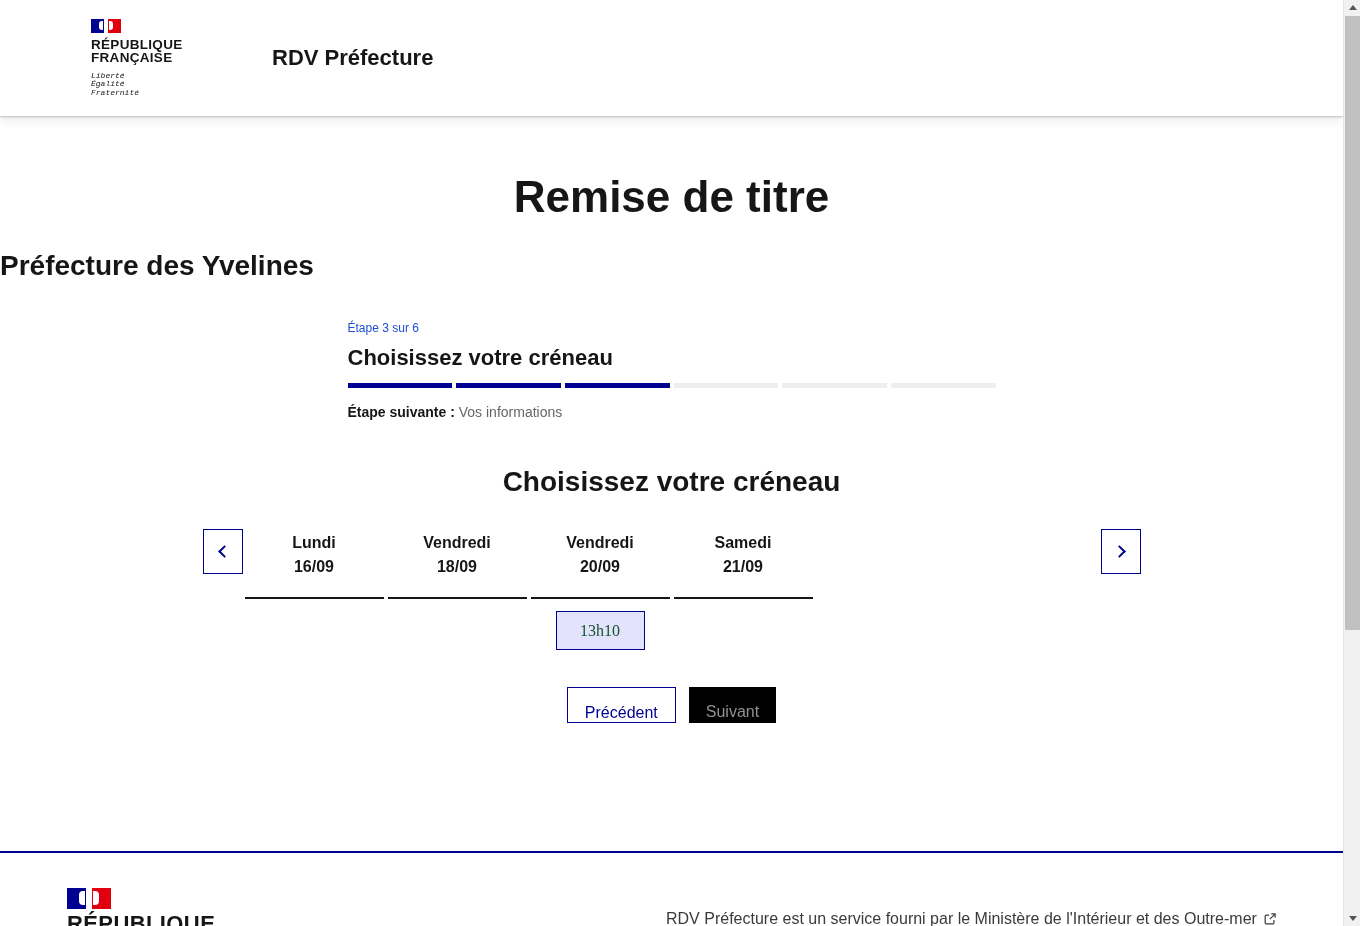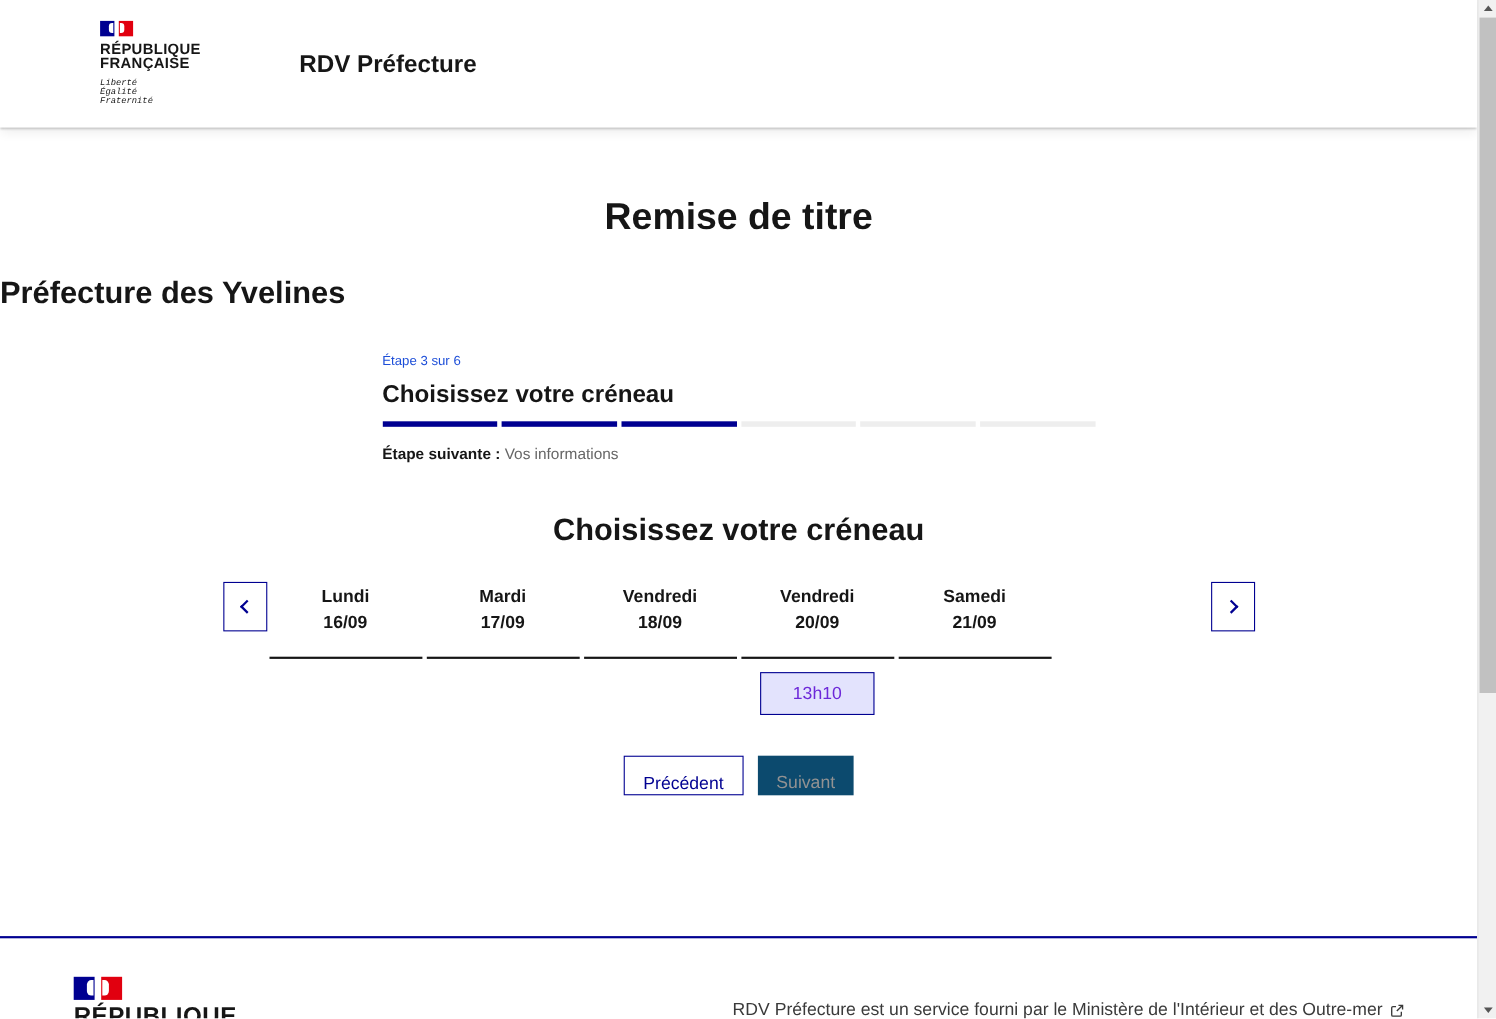--- a/index.html
+++ b/index.html
@@ -20,21 +20,21 @@
   .flag .fw { width:4px; background:#fff; }
   .flag .fr { width:13px; background:#e1000f; position:relative; }
   .flag .fr:after { content:""; position:absolute; left:1px; top:2px; width:4px; height:9px;
     background:#fff; border-radius:0 3px 3px 0; }
   .brand-name { font-weight:700; font-size:13.5px; line-height:13.5px; letter-spacing:0.3px; color:#161616; }
   .brand-motto { margin-top:7px; font-family:Liberation Mono, monospace; font-style:italic;
     font-size:8px; line-height:8.5px; color:#161616; }
   .service-title { margin-left:71px; font-size:22px; font-weight:700; color:#161616; }
 
   
-  .main-title { margin-top:57px; text-align:center; font-size:34px; line-height:48px; font-weight:700; }
+  .main-title { margin-top:57px; text-align:center; font-size:44px; line-height:48px; font-weight:700; }
   .sub-title { margin-top:28px; text-align:left; font-size:28px; line-height:34px; font-weight:700; }
 
   .stepper { width:648px; margin:36px auto 0; }
   .step-count { font-size:12px; line-height:19px; color:#1d4ed8; }
   .step-title { margin-top:7px; font-size:22px; line-height:26px; font-weight:700; color:#161616; }
   .step-bar { margin-top:12px; display:flex; gap:4px; height:5px; }
   .step-bar .seg { flex:1; background:#eeeeee; }
   .step-bar .seg.filled { background:#000091; }
   .step-next { margin-top:16px; font-size:14px; line-height:17px; }
   .step-next .lbl { font-weight:700; color:#161616; }
@@ -47,28 +47,28 @@
   .cal-arrow { width:40px; height:45px; background:#fff; border:1px solid #000091; cursor:pointer;
     display:flex; align-items:center; justify-content:center; flex:0 0 auto; padding:0; }
   .chev { display:inline-block; width:9px; height:9px; border-left:2px solid #000091; border-bottom:2px solid #000091; }
   .chev.left  { transform:rotate(45deg); margin-left:3px; }
   .chev.right { transform:rotate(225deg); margin-right:3px; }
   .days-wrap { display:flex; flex:1; }
   .day-col { width:139px; margin:0 2px; }
   .day-head { height:70px; text-align:center; font-size:16px; font-weight:700; line-height:24px;
     padding-top:2px; border-bottom:2px solid #161616; color:#161616; }
   .day-slots { display:flex; flex-direction:column; align-items:center; }
-  .slot-btn { margin-top:12px; width:104px; height:39px; background:#e3e3fd; border:1px solid #000091;
-    color:#6d28d9; font-size:16px; font-family:Liberation Sans, sans-serif; cursor:pointer; }
+  .slot-btn { margin-top:12px; width:89px; height:39px; background:#e3e3fd; border:1px solid #000091;
+    color:#14532d; font-size:16px; font-family:Liberation Serif, serif; cursor:pointer; }
 
   
   .nav-buttons { margin-top:37px; display:flex; justify-content:center; gap:13px; }
   .btn { height:36px; font-size:16px; font-family:"Liberation Sans", sans-serif; padding:16px 17px; cursor:pointer; }
   .btn-previous { background:#fff; border:1px solid #000091; color:#000091; }
-  .btn-next-disabled { background:#0c4a6e; border:none; color:#929292; cursor:default; }
+  .btn-next-disabled { background:#000000; border:none; color:#929292; cursor:default; }
 
   
   .site-footer { position:absolute; top:851px; left:0; width:1343px; height:75px;
     border-top:2px solid #000091; background:#fff; }
   .footer-brand { position:absolute; left:67px; top:35px; }
   .footer-flag { display:flex; height:21px; width:44px; margin-bottom:3px; }
   .footer-flag .fb { width:19px; background:#000091; position:relative; }
   .footer-flag .fb:after { content:""; position:absolute; right:1px; top:3px; width:6px; height:14px;
     background:#fff; border-radius:4px 0 0 4px; }
   .footer-flag .fw { width:6px; background:#fff; }
@@ -146,27 +146,20 @@
         <div class="days-wrap">
             <div class="day-col">
               <div class="day-head">
                 <div>Lundi</div>
                 <div>16/09</div>
               </div>
               <div class="day-slots"></div>
             </div>
             <div class="day-col">
               <div class="day-head">
-                <div>Mardi</div>
-                <div>17/09</div>
-              </div>
-              <div class="day-slots"></div>
-            </div>
-            <div class="day-col">
-              <div class="day-head">
                 <div>Vendredi</div>
                 <div>18/09</div>
               </div>
               <div class="day-slots"></div>
             </div>
             <div class="day-col">
               <div class="day-head">
                 <div>Vendredi</div>
                 <div>20/09</div>
               </div>

